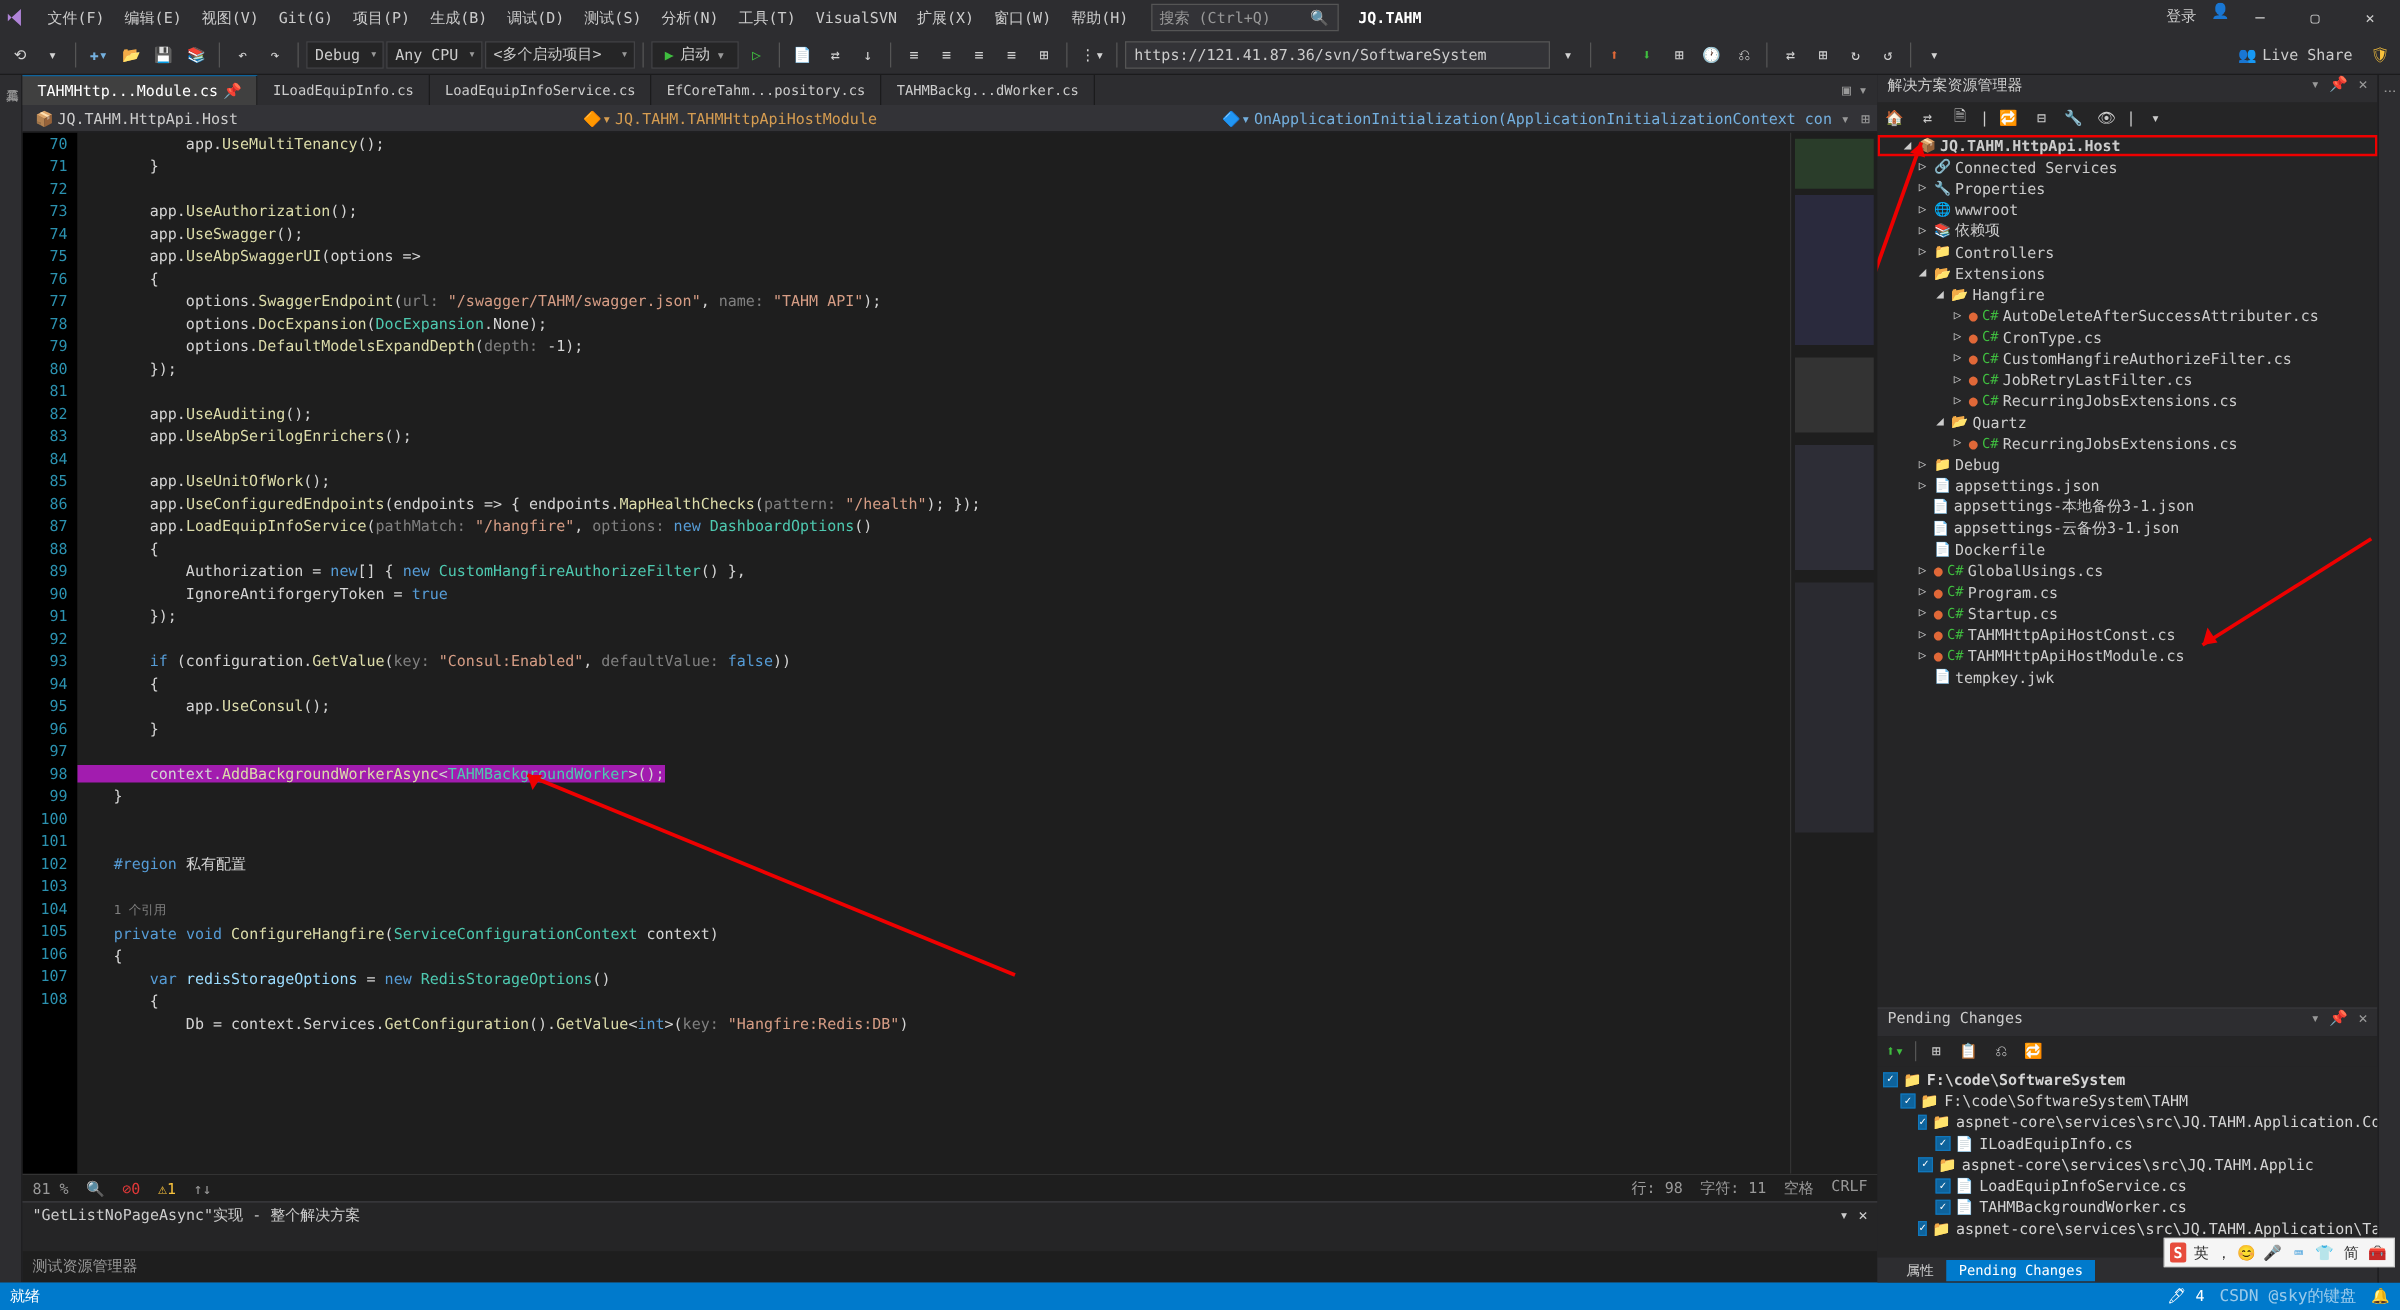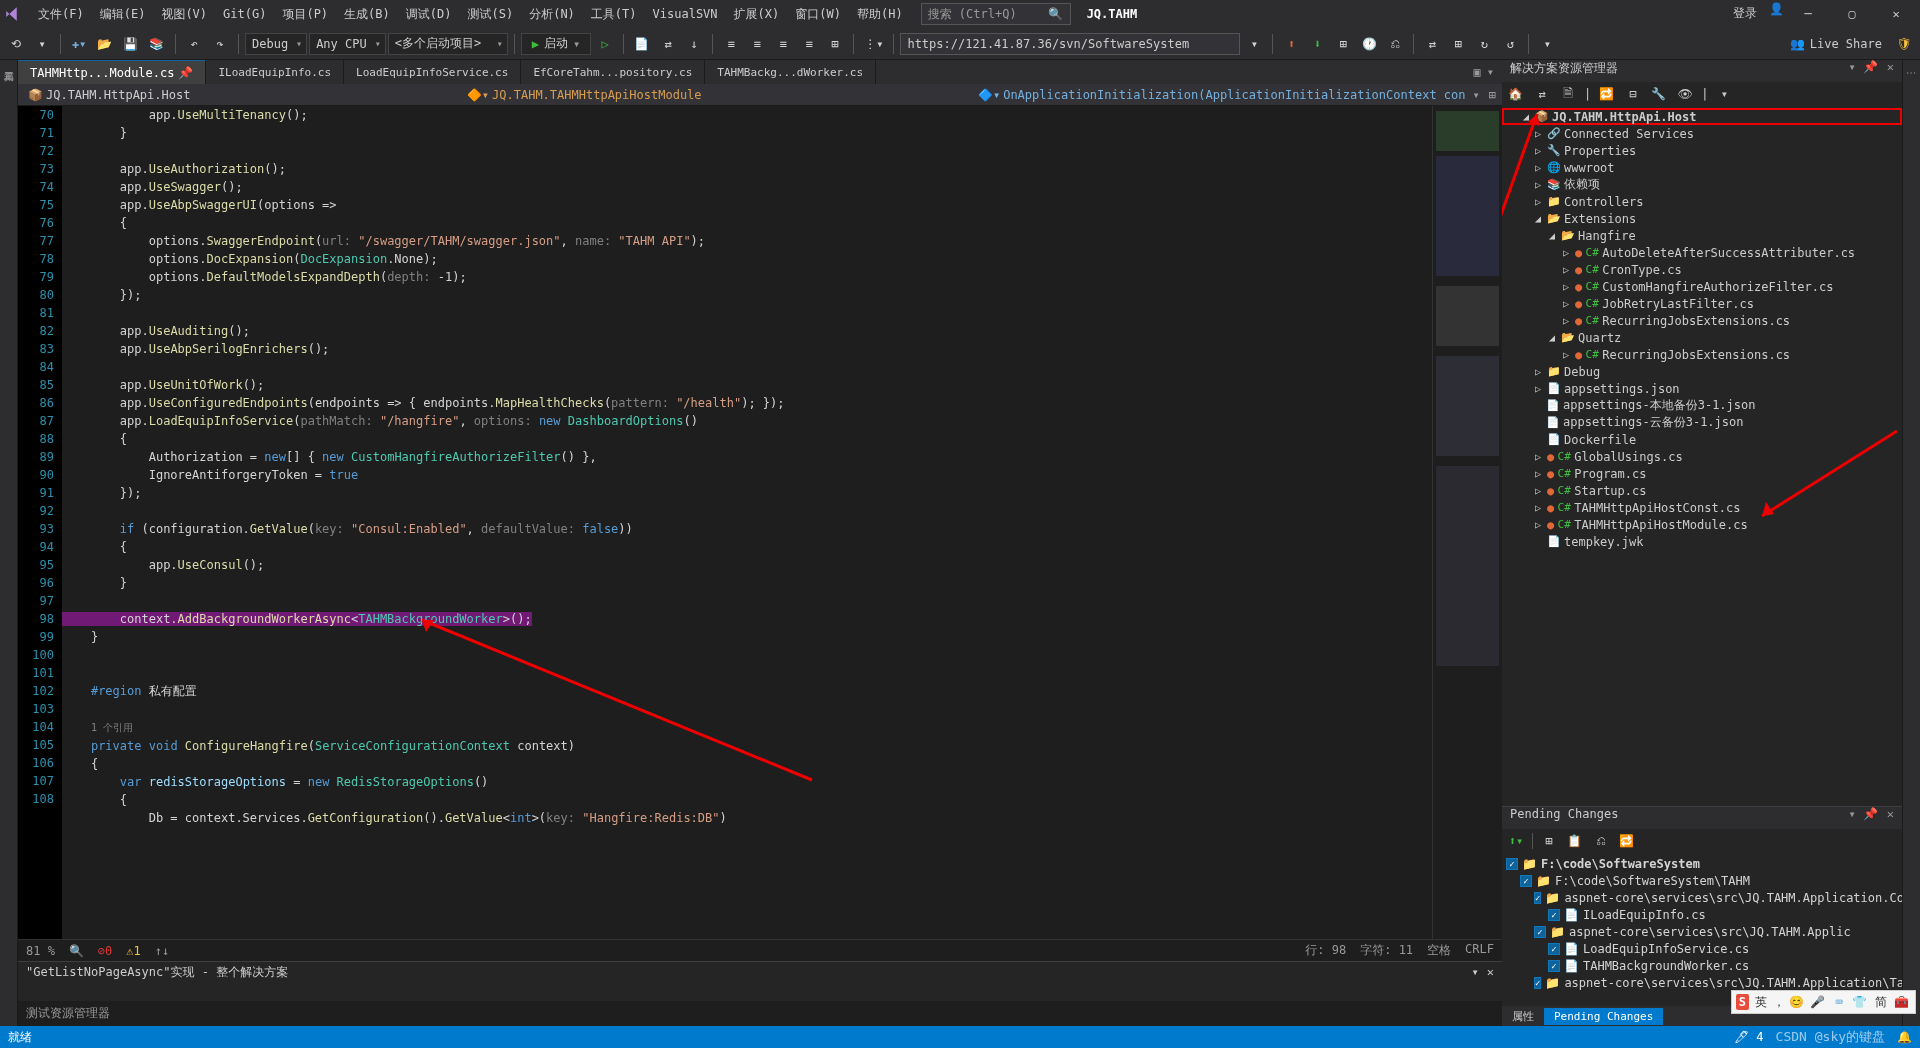--- a/index.html
+++ b/index.html
@@ -32,21 +32,21 @@
 .bc-item { display: flex; align-items: center; gap: 3px; padding: 0 4px; }
 .bc-sep { flex: 1; }
 .orange { color: #d69d51; }
 .cube { color: #74b0df; }
 .code-area { flex: 1; display: flex; overflow: hidden; position: relative; }
 .gutter { width: 44px; background: #000000; text-align: right; color: #2b91af; padding-right: 8px; font: 12px/18px Consolas, monospace; }
 .code { flex: 1; background: #1e1e1e; font: 12px/18px Consolas, monospace; white-space: pre; color: #d4d4d4; position: relative; }
 .minimap { width: 70px; background: #1e1e1e; border-left: 1px solid #333; position: relative; }
 .mm-block { position: absolute; left: 3px; right: 3px; background: #333; }
 .kw { color: #569cd6; } .type { color: #4ec9b0; } .str { color: #d69d85; } .method { color: #dcdcaa; } .param { color: #9cdcfe; } .paramlabel { color: #808080; }
-.hl-line { background: #701a75; margin-top: 10px; }
+.hl-line { background: #a21caf; margin-top: 10px; }
 .status-line { height: 22px; background: #1e1e1e; border-top: 1px solid #333; display: flex; align-items: center; padding: 0 8px; font-size: 11px; color: #999; gap: 14px; }
 .status-line .right { margin-left: auto; display: flex; gap: 14px; }
 .bottom-panel { height: 40px; background: #252526; border-top: 1px solid #3e3e42; display: flex; flex-direction: column; }
 .bp-header { display: flex; align-items: center; height: 20px; padding: 0 8px; color: #ccc; font-size: 11px; justify-content: space-between; }
 .bp-tabs { display: flex; align-items: center; height: 20px; }
 .bp-tab { padding: 2px 10px; color: #999; border: 1px solid transparent; font-size: 11px; }
 .bp-tab.active { color: #0097fb; border-bottom: 1px solid #0097fb; }
 .right-col { width: 400px; display: flex; flex-direction: column; background: #252526; }
 .panel-title { height: 22px; background: #2d2d30; display: flex; align-items: flex-start; padding: 0 8px; color: #ccc; font-size: 11px; justify-content: space-between; }
 .pt-ctrls { display: flex; gap: 8px; color: #999; }
@@ -57,21 +57,21 @@
 .tree .node { display: flex; align-items: center; height: 17px; padding-left: 0; gap: 3px; cursor: pointer; white-space: nowrap; }
 .tree .node .exp { width: 12px; text-align: center; color: #ccc; font-size: 10px; }
 .tree .node .ic { width: 14px; height: 14px; display: flex; align-items: center; justify-content: center; font-size: 11px; }
 .tree .lvl1 { padding-left: 16px; } .tree .lvl2 { padding-left: 30px; } .tree .lvl3 { padding-left: 44px; } .tree .lvl4 { padding-left: 58px; }
 .ic-cs { color: #3fbd3f; } .ic-folder { color: #dcb67a; } .ic-json { color: #999; } .ic-proj { color: #3fbd3f; }
 .red-box { border: 2px solid #e00; }
 .pending { display: flex; flex-direction: column; border-top: 1px solid #3e3e42; height: 200px; }
 .pending .content { flex: 1; overflow: auto; font-size: 11px; padding: 2px 0; }
 .pending .row { display: flex; align-items: center; height: 17px; gap: 4px; padding-left: 4px; white-space: nowrap; }
 .pending .chk { width: 12px; height: 12px; background: #0e639c; border: 1px solid #1177bb; color: #fff; font-size: 9px; display: flex; align-items: center; justify-content: center; }
-.bottom-tabs { height: 20px; background: #2d2d30; display: flex; align-items: center; }
+.bottom-tabs { height: 20px; background: #2d2d30; display: flex; align-items: center; padding-left: 13px; }
 .bottom-tabs .t { padding: 2px 10px; color: #ccc; font-size: 11px; }
 .bottom-tabs .t.active { background: #007acc; color: #fff; }
 .right-rail { width: 18px; background: #2d2d30; border-left: 1px solid #1b1b1c; display: flex; flex-direction: column; align-items: center; padding-top: 4px; color: #999; }
 .right-rail div { writing-mode: vertical-rl; font-size: 10px; padding: 4px 0; }
 .statusbar { height: 22px; background: #007acc; color: #fff; display: flex; align-items: center; padding: 0 8px; font-size: 11px; }
 .statusbar .right { margin-left: auto; display: flex; gap: 12px; align-items: center; }
 .arrow-red { position: absolute; pointer-events: none; }
 .watermark { position: absolute; color: rgba(200,200,200,0.4); font-size: 13px; }
 .ime-bar { position: fixed; right: 4px; bottom: 34px; height: 24px; display: flex; align-items: center; gap: 3px; background: #f5f5f5; color: #333; padding: 0 4px; border: 1px solid #ccc; font-size: 12px; }
 .ime-bar .red { background: #e74c3c; color: #fff; padding: 1px 3px; border-radius: 2px; font-weight: bold; }

